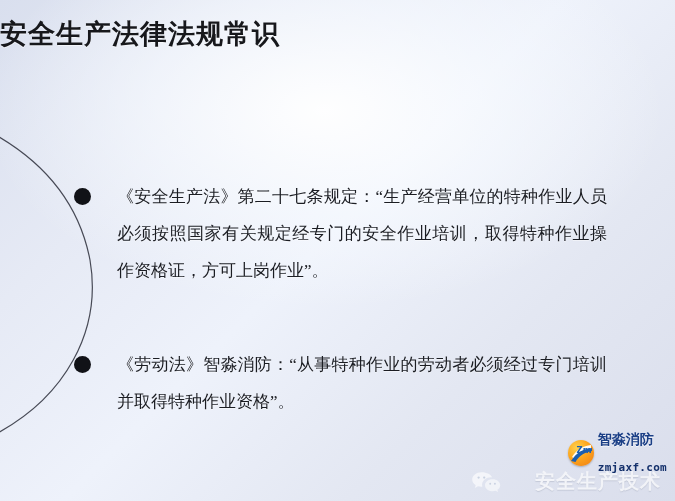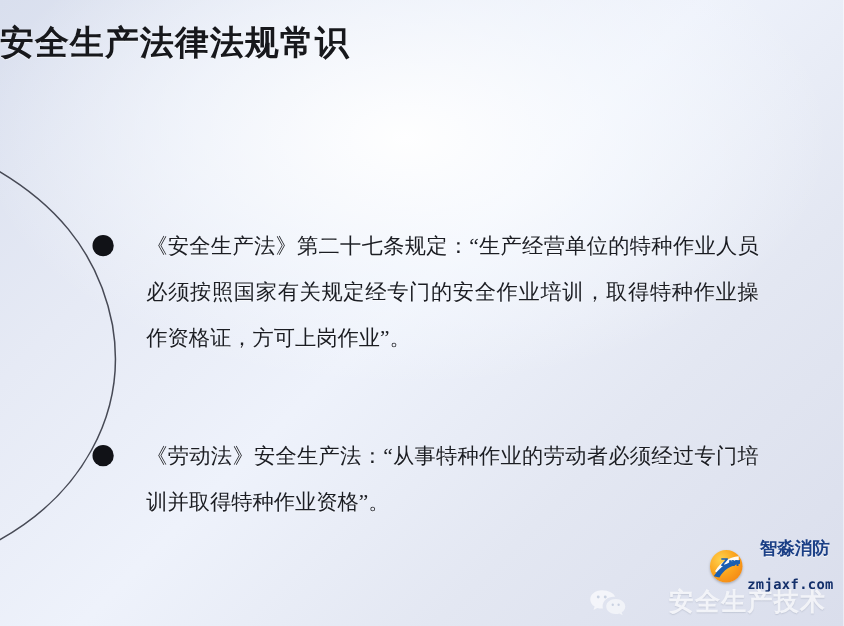--- a/index.html
+++ b/index.html
@@ -105,21 +105,20 @@
     display: flex;
     flex-direction: column;
     line-height: 1;
   }
   #brand-name {
     font-size: 14px;
     font-weight: bold;
     color: #1b3f86;
     letter-spacing: 0px;
     text-shadow: 0 1px 0 rgba(255,255,255,0.7);
-    margin-left: 10px;
   }
   #brand-url {
     font-size: 11px;
     font-weight: bold;
     color: #14306b;
     font-family: "DejaVu Sans Mono", "Liberation Mono", monospace;
     margin-top: 16px;
     letter-spacing: 0.3px;
   }
 
@@ -154,21 +153,21 @@
 
   <div id="title">安全生产法律法规常识</div>
 
   <div class="bullet-row" id="bullet-1">
     <span class="bullet-dot"></span>
     <div class="bullet-text">《安全生产法》第二十七条规定：“生产经营单位的特种作业人员必须按照国家有关规定经专门的安全作业培训，取得特种作业操作资格证，方可上岗作业”。</div>
   </div>
 
   <div class="bullet-row" id="bullet-2">
     <span class="bullet-dot"></span>
-    <div class="bullet-text">《劳动法》安全生产法：“从事特种作业的劳动者必须经过专门培训并取得特种作业资格”。</div>
+    <div class="bullet-text">《劳动法》智淼消防：“从事特种作业的劳动者必须经过专门培训并取得特种作业资格”。</div>
   </div>
 
   <div id="brand">
     <span id="brand-mark">
       <svg width="26" height="26" viewBox="0 0 26 26" aria-hidden="true">
         <path d="M4 17 C9 9 15 6 23 5 L23 9 C16 10 11 13 7 19 Z" fill="#ffffff" opacity="0.95"></path>
         <path d="M3 21 C9 12 15 9 24 8 L24 11 C16 12.5 11 16 7.5 22 Z" fill="#1b5fb0"></path>
         <text x="8.5" y="12.5" font-family="DejaVu Sans, sans-serif" font-size="8.5" font-weight="bold" fill="#1b5fb0">Zm</text>
       </svg>
     </span>

